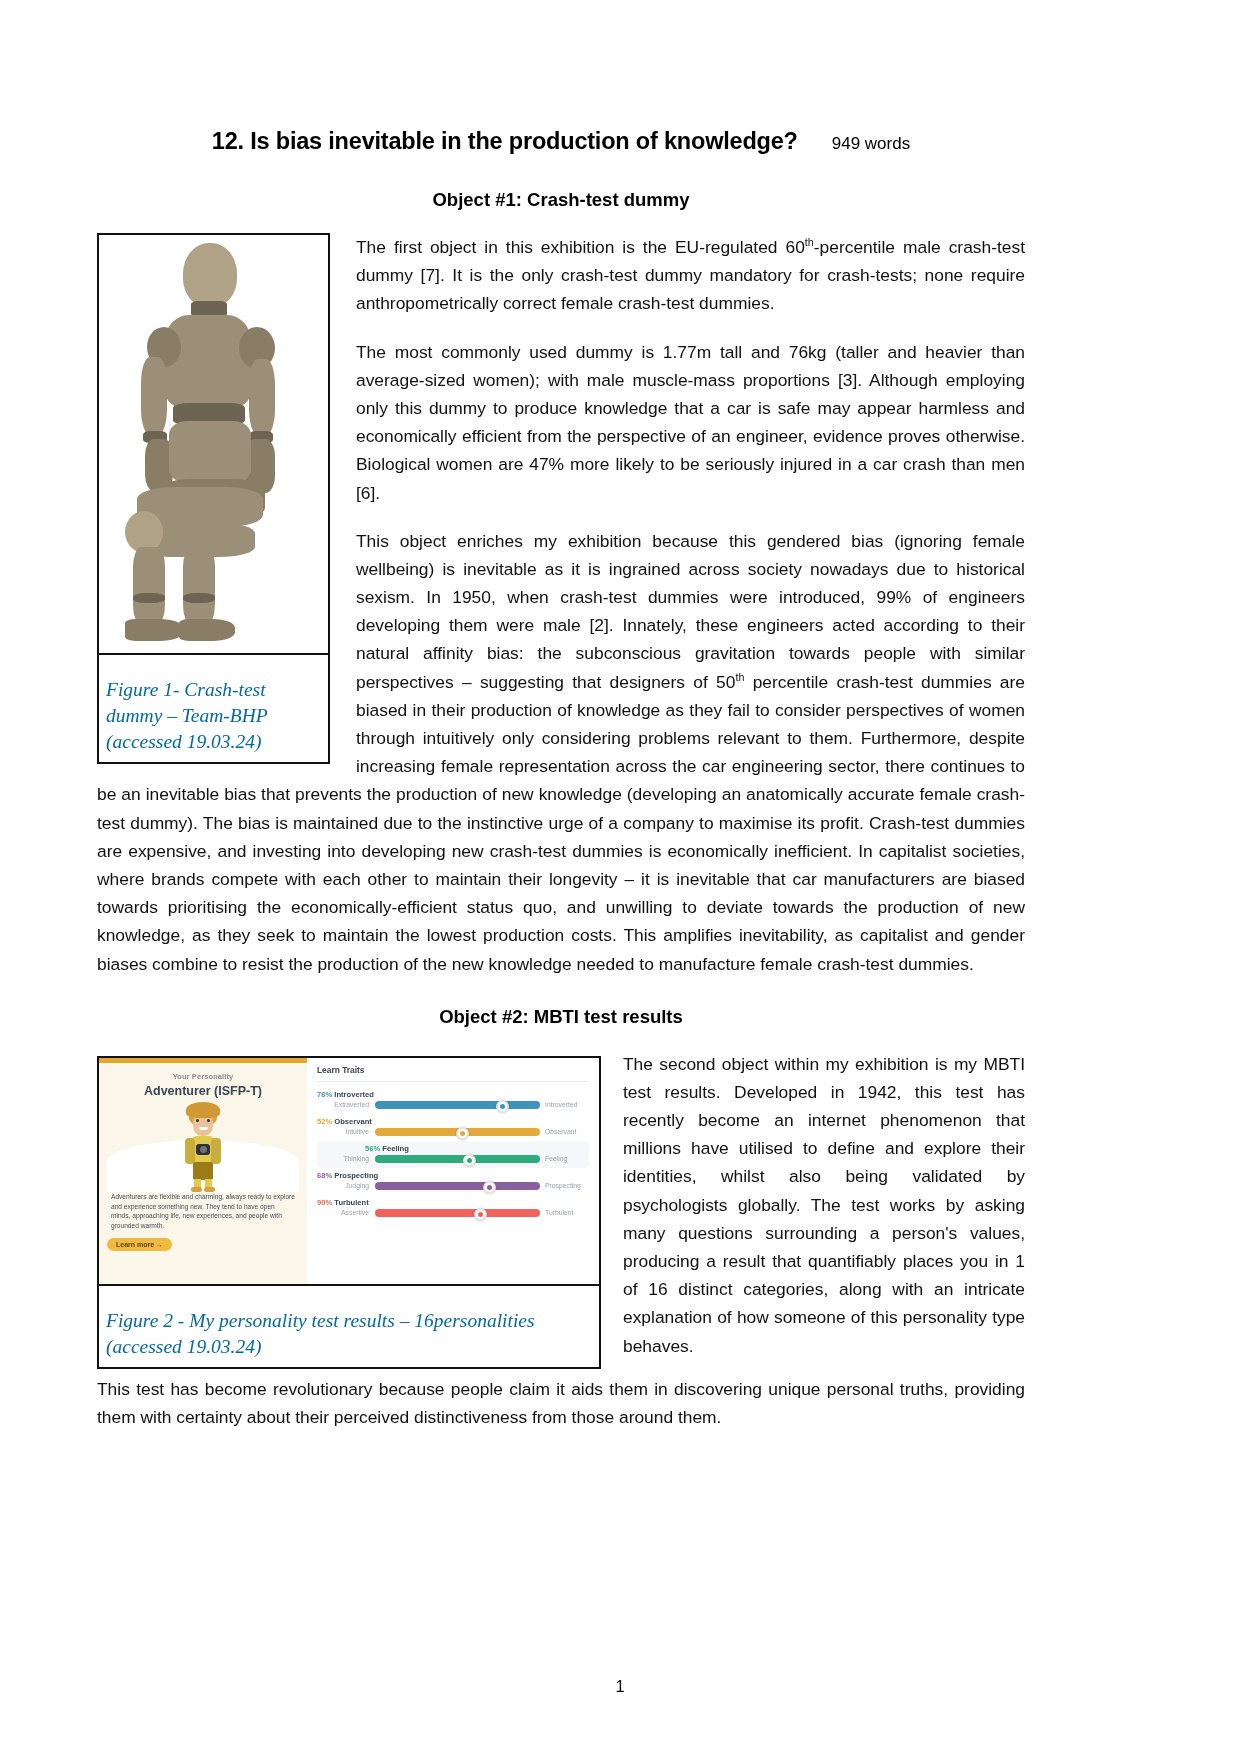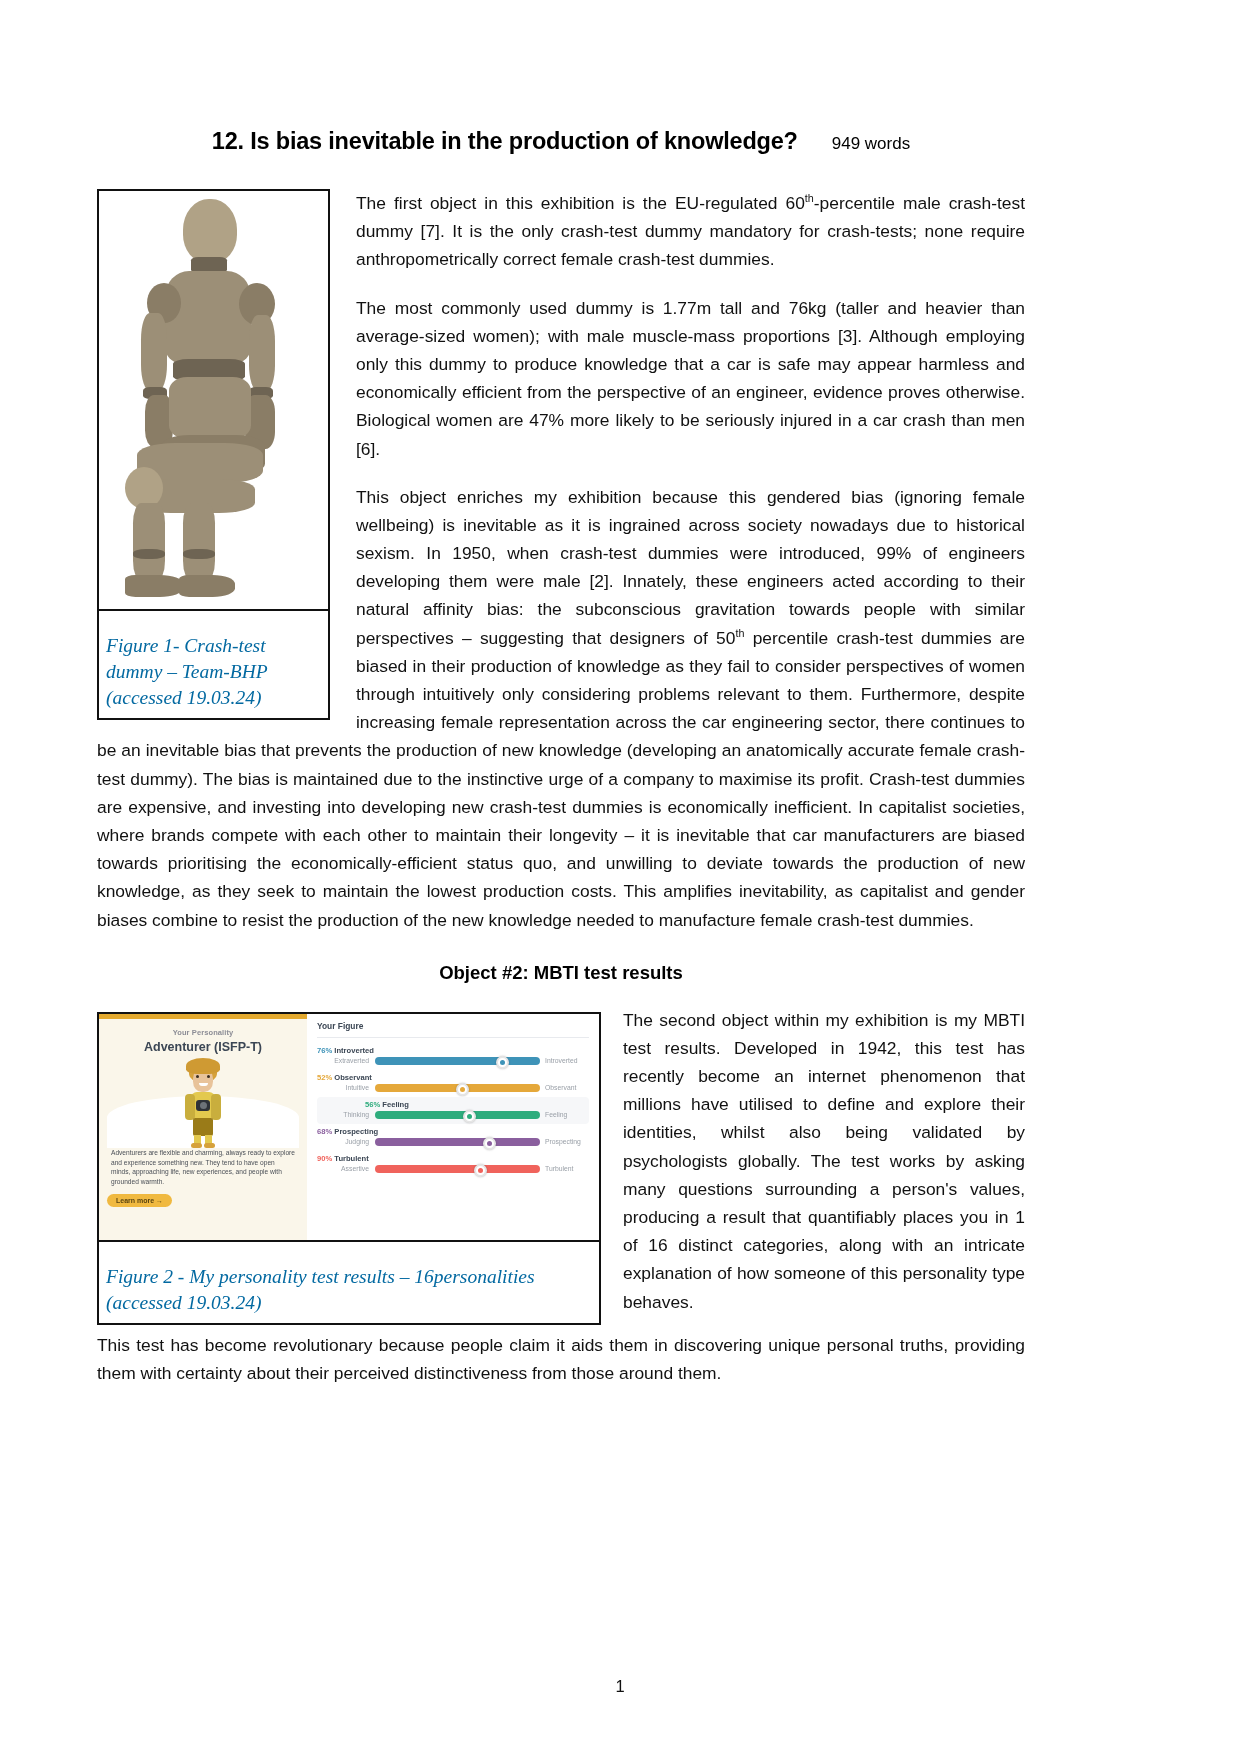--- a/index.html
+++ b/index.html
@@ -255,20 +255,21 @@
 <body>
 
 <div class="page">
 
   <div class="content">
 
     <div class="doc-title-row">
       <span class="doc-title">12. Is bias inevitable in the production of knowledge?</span><span class="word-count">949 words</span>
     </div>
 
+    <div class="section-heading">Object #1: Crash-test dummy</div>
 
     <div class="fig1">
       <div class="fig1-img">
         <div class="dummy">
 
           <div class="dmy lite" style="left:84px;top:8px;width:54px;height:64px;border-radius:48% 48% 44% 44%;"></div>
           <div class="dmy dark" style="left:92px;top:66px;width:36px;height:16px;border-radius:20%;"></div>
 
           <div class="dmy" style="left:66px;top:80px;width:86px;height:92px;border-radius:28% 28% 18% 18%;"></div>
 
@@ -337,21 +338,21 @@
             <div class="av" style="left:87px;top:79px;width:7px;height:9px;background:#e3c94e;"></div>
             <div class="av" style="left:98px;top:79px;width:7px;height:9px;background:#e3c94e;"></div>
             <div class="av" style="left:84px;top:87px;width:11px;height:5px;background:#d6a13a;border-radius:3px;"></div>
             <div class="av" style="left:97px;top:87px;width:11px;height:5px;background:#d6a13a;border-radius:3px;"></div>
           </div>
           <div class="mbti-blurb">Adventurers are flexible and charming, always ready to explore and experience something new. They tend to have open minds, approaching life, new experiences, and people with grounded warmth.</div>
           <div class="learn-btn">Learn more →</div>
         </div>
 
         <div class="mbti-right">
-          <div class="traits-title">Your Figure</div>
+          <div class="traits-title">Learn Traits</div>
           <div id="traits-host">
               <div class="trait-row">
                 <div class="trait-pct"><span class="num" style="color: rgb(62, 147, 184);">76% </span><span class="lbl">Introverted</span></div>
                 <div class="trait-bar-line">
                   <div class="trait-left-lbl">Extraverted</div>
                   <div class="bar" style="background: rgb(62, 147, 184);">
                     <div class="knob" style="left: 76%;">
                       <i style="background: rgb(62, 147, 184);"></i>
                     </div>
                   </div>

